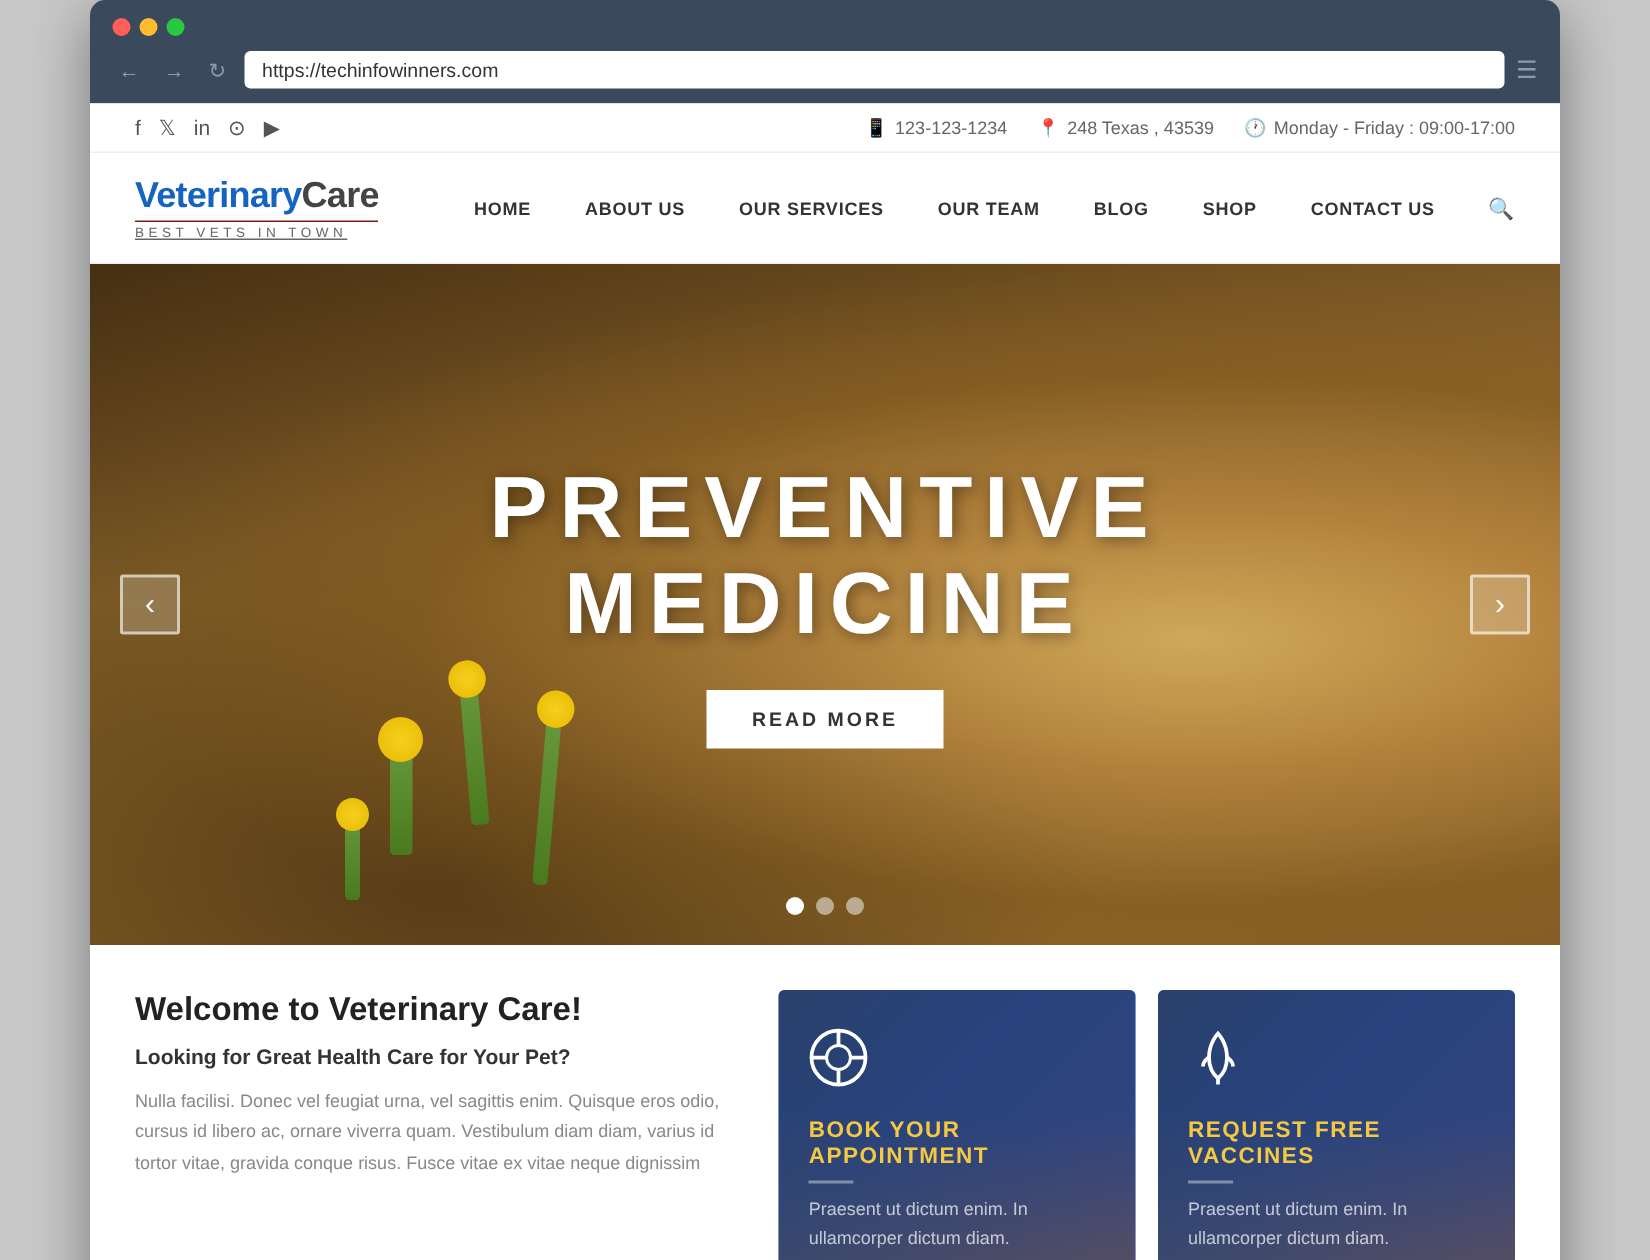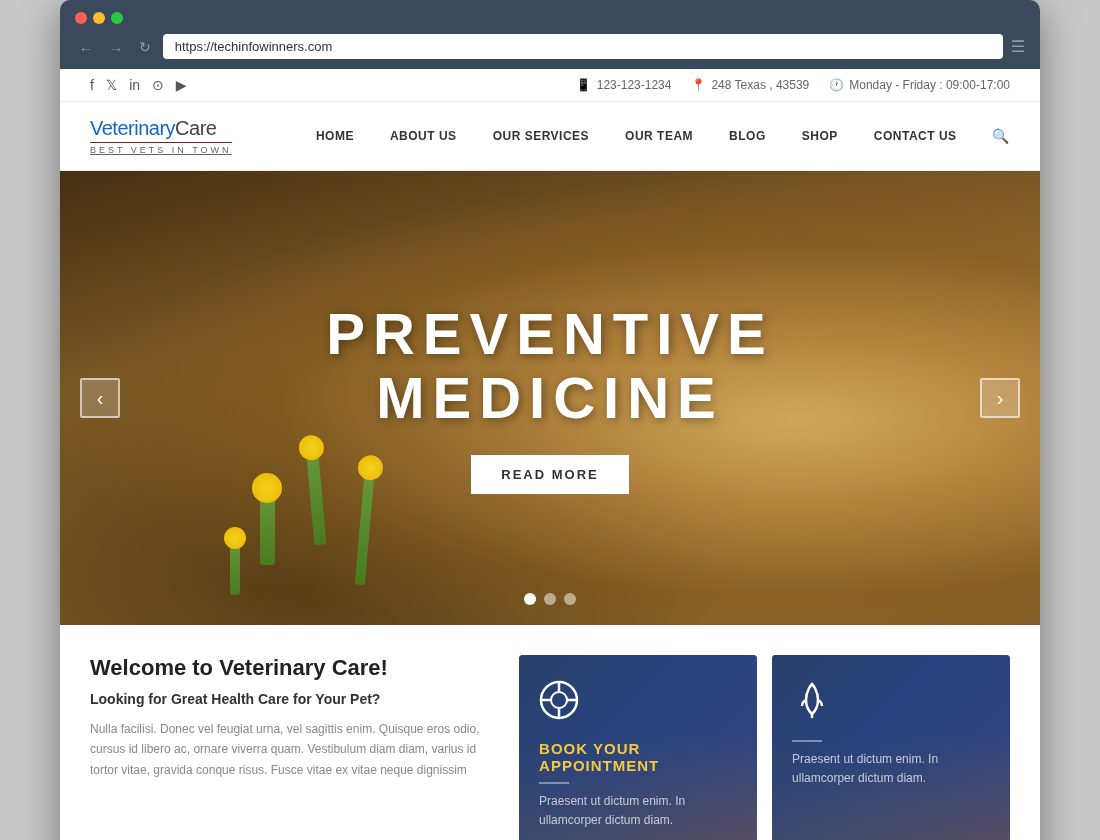--- a/index.html
+++ b/index.html
@@ -109,22 +109,22 @@
     .header {
       display: flex;
       justify-content: space-between;
       align-items: center;
       padding: 15px 30px;
       background: white;
       border-bottom: 1px solid #eee;
     }
     .logo-area {}
     .logo-name {
-      font-size: 20px;
-      font-weight: normal;
+      font-size: 24px;
+      font-weight: bold;
       color: #1565c0;
       letter-spacing: -0.5px;
     }
     .logo-name span { color: #444; }
     .logo-tagline {
       font-size: 9px;
       color: #666;
       letter-spacing: 3px;
       text-transform: uppercase;
       border-top: 1px solid #7f1d1d;
@@ -491,20 +491,24 @@
           <div style="position:absolute;inset:0;background:linear-gradient(135deg,rgba(44,62,88,0.85) 0%,rgba(44,62,88,0.7) 40%,rgba(80,60,40,0.5) 100%);"></div>
           <div class="card-content">
             <div class="card-icon">
               <svg width="40" height="40" viewBox="0 0 40 40" fill="none">
                 <path d="M20 4 C20 4, 14 10, 14 20 C14 26.6 16.5 31 20 34 C23.5 31 26 26.6 26 20 C26 10 20 4 20 4Z" stroke="white" stroke-width="2.5" fill="none"></path>
                 <path d="M14 20 C14 20, 10 22, 10 26" stroke="white" stroke-width="2.5" fill="none"></path>
                 <path d="M26 20 C26 20, 30 22, 30 26" stroke="white" stroke-width="2.5" fill="none"></path>
                 <line x1="20" y1="34" x2="20" y2="38" stroke="white" stroke-width="2.5"></line>
               </svg>
             </div>
+            <div class="card-title">
+              <span>REQUEST FREE</span><br>
+              <span style="color:#f5c842;">VACCINES</span>
+            </div>
             <div class="card-divider"></div>
             <p class="card-desc">Praesent ut dictum enim. In ullamcorper dictum diam.</p>
           </div>
         </div>
 
       </div>
     </div>
 
   </div>
 </div>

